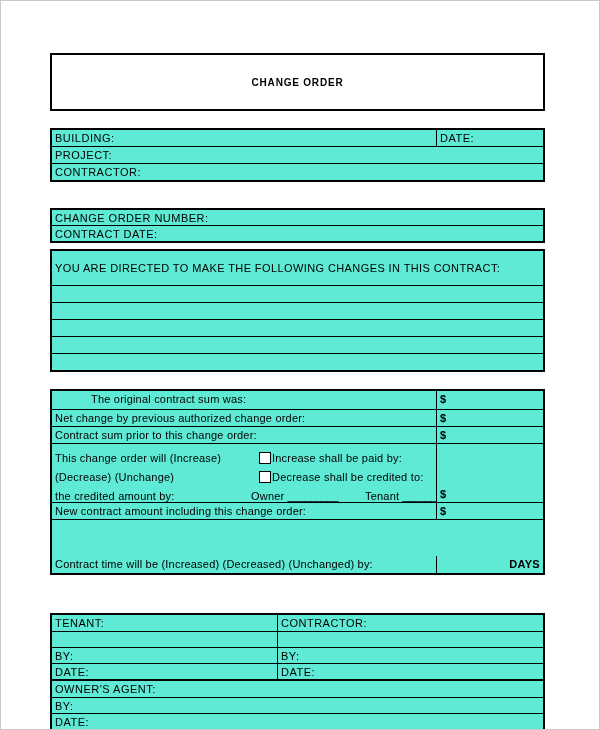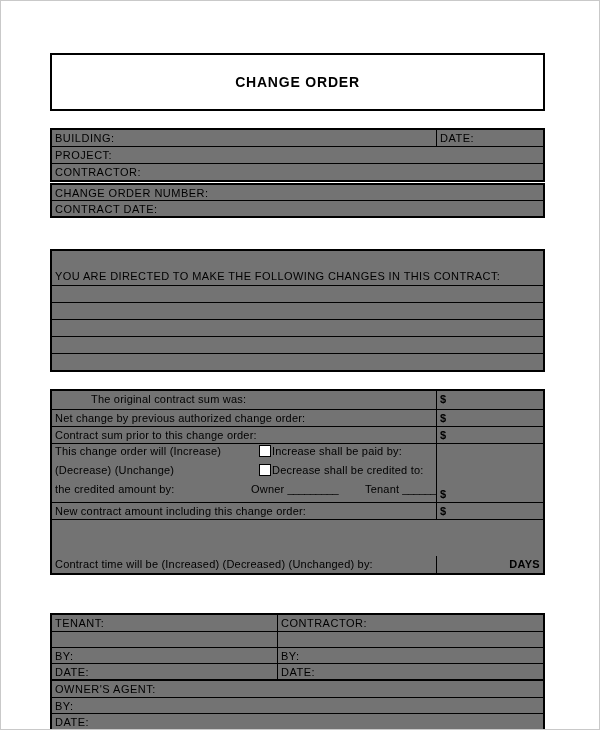--- a/index.html
+++ b/index.html
@@ -4,50 +4,50 @@
 <style>
   html,body { margin:0; padding:0; background:#fff; }
   .page {
     position:relative; width:598px; height:728px;
     border:1px solid #c9c9c9; background:#fff;
     font-family:"Liberation Sans", sans-serif;
     font-size:11px; color:#000; overflow:hidden;
   }
   .tbl {
     position:absolute; left:49px; width:495px;
-    border:2px solid #000; box-sizing:border-box; background:#737373;
+    border:2px solid #000; box-sizing:border-box; background:#5eead4;
   }
   .title-box {
     position:absolute; left:49px; top:52px; width:495px; height:58px;
     border:2px solid #000; box-sizing:border-box;
     display:flex; align-items:center; justify-content:center;
   }
-  .title-text { font-weight:bold; font-size:14px; letter-spacing:0.8px; }
+  .title-text { font-weight:bold; font-size:10px; letter-spacing:0.8px; }
   .t1 { top:127px; }
-  .t2 { top:182px; }
+  .t2 { top:207px; }
   .t3 { top:248px; }
   .t4 { top:388px; }
   .t5 { top:568px;margin-top:44px; }
   .r { display:flex; border-bottom:1px solid #000; align-items:stretch; }
   .r:last-child { border-bottom:none; }
   .h15 { height:15px; } .h16 { height:16px; } .h17 { height:17px;margin-top:36px; }
   .h18 { height:18px;padding-left:36px; } .h34 { height:34px; } .h58 { height:58px; }
   .cell { padding:1px 3px; line-height:14px; white-space:nowrap; overflow:hidden; box-sizing:border-box; }
   .grow { flex:1; }
   .bR { border-right:1px solid #000; }
   .w106 { width:106px; }
   .w226 { width:226px; }
   .caps { letter-spacing:0.5px; }
   .sent { letter-spacing:0.2px; }
   .dollar { font-weight:bold; }
   .days { font-weight:bold; text-align:right; letter-spacing:0.3px; }
-  .hdrcell { padding:18px 3px; line-height:14px; letter-spacing:0.4px; }
+  .hdrcell { padding:10px 3px; line-height:14px; letter-spacing:0.4px; }
   
   .blk-left { flex:1; border-right:1px solid #000; padding-top:1px; }
-  .blk-line { display:flex; align-items:flex-start; height:19px; padding-left:3px; white-space:nowrap; }
+  .blk-line { display:flex; align-items:flex-end; height:19px; padding-left:3px; white-space:nowrap; }
   .ll { width:196px; letter-spacing:0.2px; }
   .opt { display:flex; align-items:center; }
   .cb {
     width:10px; height:10px; border:1px solid #000; background:#fff;
     display:inline-block; margin:0 1px 0 8px; flex:0 0 auto;
   }
   .blanks { letter-spacing:-0.5px; }
   .tenant-lbl { margin-left:27px; }
   .blk-val { width:106px; position:relative; box-sizing:border-box; }
   .blk-val .dollar { position:absolute; left:3px; bottom:2px; }

